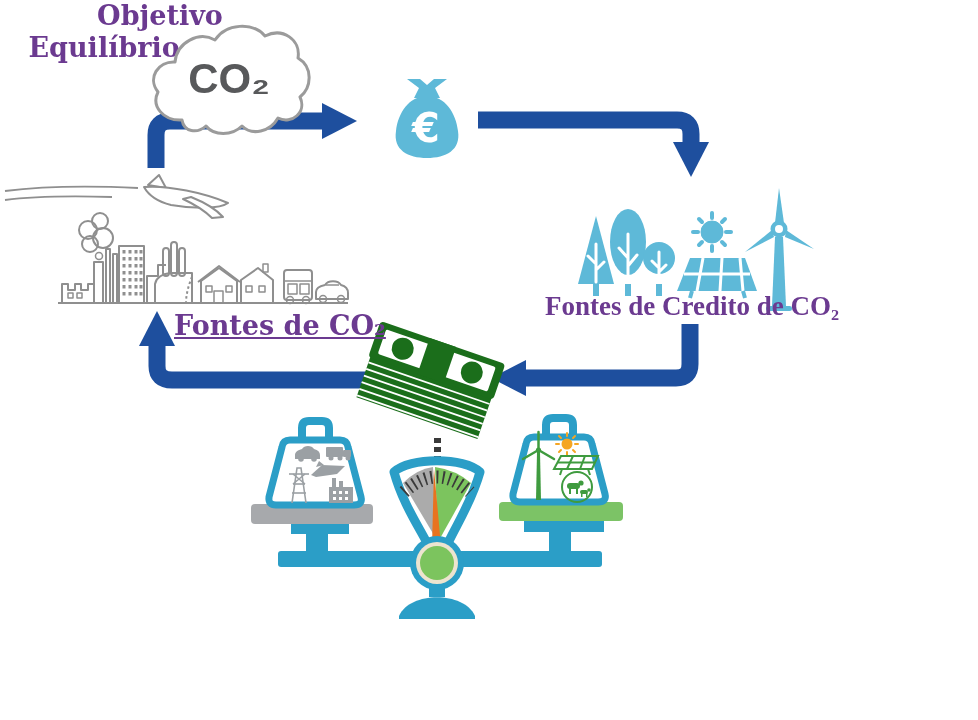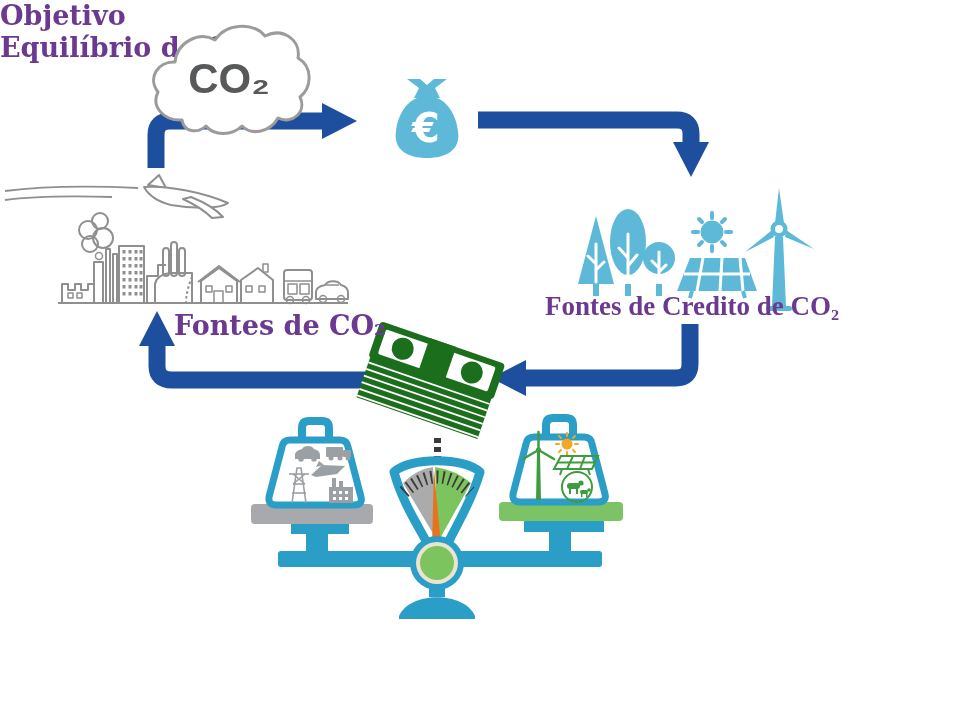--- a/index.html
+++ b/index.html
@@ -1,22 +1,22 @@
 <!DOCTYPE html>
 <html style="--arrow-blue: #1E4F9E; --icon-blue: #5EB9D8; --scale-blue: #2B9EC7; --purple: #6B3A90; --money-green: #1B6E1B; --icon-green: #3F9B3F; --gauge-green: #7CC45E; --platform-green: #7CC366; --platform-gray: #A7A9AC; --wedge-gray: #ABABAB; --needle-orange: #E8731F; --sun-orange: #F5A623; --lineart-gray: #8F8F8F; --co2-text: #58595B; --tick-dark: #3A3A3A; --hub-cream: #EDE4CF; --icon-gray: #9BA0A4;"><head>
 <meta charset="utf-8">
 <style>
   html,body{margin:0;padding:0;background:#ffffff;}
   .stage{position:relative;width:978px;height:720px;background:#fff;overflow:hidden;
          font-family:"DejaVu Serif",serif;}
   .stage svg{position:absolute;left:0;top:0;}
   .lbl{position:absolute;font-weight:700;color:var(--purple,#6B3A90);white-space:nowrap;}
-  .lbl-sources{left:174px;top:310px;font-size:27px;}
+  .lbl-sources{left:174px;top:310px;font-size:27px;text-decoration:underline;}
   .lbl-credits{left:545px;top:291px;font-size:27px;font-family:Liberation Serif, serif;}
-  .lbl-goal{left:293px;top:609px;width:320px;text-align:left;font-size:27px;line-height:32px;color:var(--purple,#6B3A90);font-weight:700;}
+  .lbl-goal{left:293px;top:609px;width:320px;text-align:center;font-size:27px;line-height:32px;color:var(--purple,#6B3A90);font-weight:700;}
   .co2-cloud-text{font-family:"Liberation Sans",sans-serif;font-weight:700;}
   .euro-text{font-family:"DejaVu Sans",sans-serif;font-weight:700;}
 </style>
 </head>
 <body>
 
 <div class="stage">
 <svg width="978" height="720" viewBox="0 0 978 720">
 
   <g>

